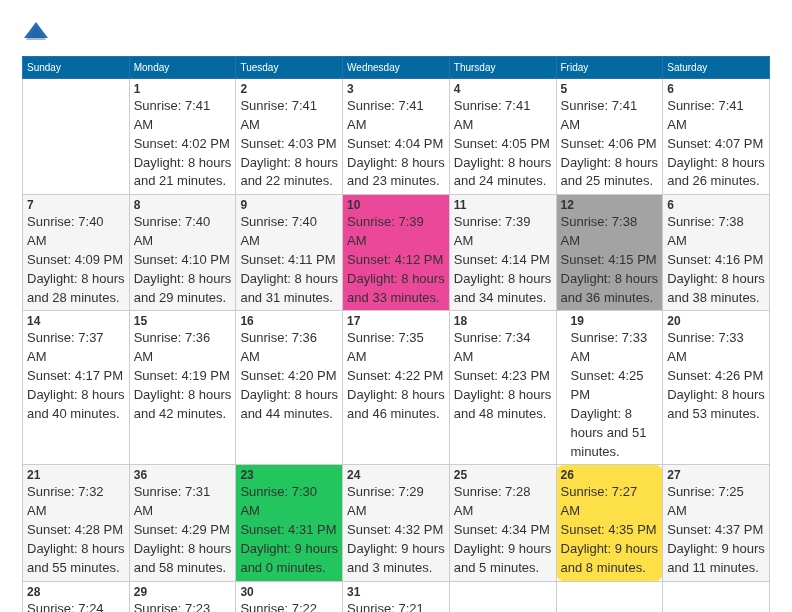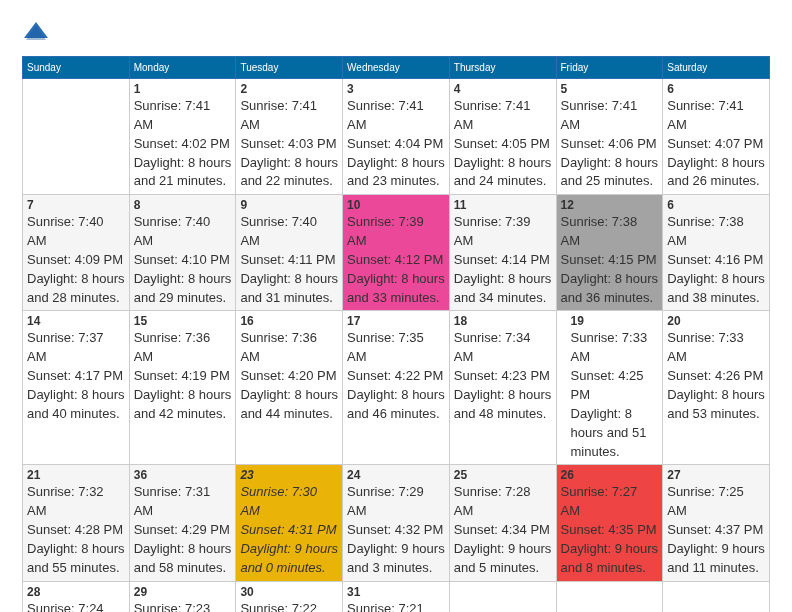--- a/index.html
+++ b/index.html
@@ -159,24 +159,24 @@
           <td style="background: rgb(255, 255, 255);"><span class="day-num">15</span><span class="day-info">Sunrise: 7:36 AM<br>Sunset: 4:19 PM<br>Daylight: 8 hours and 42 minutes.</span></td>
           <td style="background: rgb(255, 255, 255);"><span class="day-num">16</span><span class="day-info">Sunrise: 7:36 AM<br>Sunset: 4:20 PM<br>Daylight: 8 hours and 44 minutes.</span></td>
           <td style="background: rgb(255, 255, 255);"><span class="day-num">17</span><span class="day-info">Sunrise: 7:35 AM<br>Sunset: 4:22 PM<br>Daylight: 8 hours and 46 minutes.</span></td>
           <td style="background: rgb(255, 255, 255);"><span class="day-num">18</span><span class="day-info">Sunrise: 7:34 AM<br>Sunset: 4:23 PM<br>Daylight: 8 hours and 48 minutes.</span></td>
           <td style="background: rgb(255, 255, 255); padding-left: 14px;"><span class="day-num">19</span><span class="day-info">Sunrise: 7:33 AM<br>Sunset: 4:25 PM<br>Daylight: 8 hours and 51 minutes.</span></td>
           <td style="background: rgb(255, 255, 255);"><span class="day-num">20</span><span class="day-info">Sunrise: 7:33 AM<br>Sunset: 4:26 PM<br>Daylight: 8 hours and 53 minutes.</span></td>
         </tr>
         <tr>
           <td style="background: rgb(245, 245, 245); margin-top: 20px;"><span class="day-num">21</span><span class="day-info">Sunrise: 7:32 AM<br>Sunset: 4:28 PM<br>Daylight: 8 hours and 55 minutes.</span></td>
           <td style="background: rgb(245, 245, 245);"><span class="day-num">36</span><span class="day-info">Sunrise: 7:31 AM<br>Sunset: 4:29 PM<br>Daylight: 8 hours and 58 minutes.</span></td>
-          <td style="background: #eab308; font-style: italic;"><span class="day-num">23</span><span class="day-info">Sunrise: 7:30 AM<br>Sunset: 4:31 PM<br>Daylight: 9 hours and 0 minutes.</span></td>
+          <td style="background: #22c55e;"><span class="day-num">23</span><span class="day-info">Sunrise: 7:30 AM<br>Sunset: 4:31 PM<br>Daylight: 9 hours and 0 minutes.</span></td>
           <td style="background: rgb(245, 245, 245);"><span class="day-num">24</span><span class="day-info">Sunrise: 7:29 AM<br>Sunset: 4:32 PM<br>Daylight: 9 hours and 3 minutes.</span></td>
           <td style="background: rgb(245, 245, 245);"><span class="day-num">25</span><span class="day-info">Sunrise: 7:28 AM<br>Sunset: 4:34 PM<br>Daylight: 9 hours and 5 minutes.</span></td>
-          <td style="background: #ef4444;"><span class="day-num">26</span><span class="day-info">Sunrise: 7:27 AM<br>Sunset: 4:35 PM<br>Daylight: 9 hours and 8 minutes.</span></td>
+          <td style="background: #fde047; border-radius: 8px;"><span class="day-num">26</span><span class="day-info">Sunrise: 7:27 AM<br>Sunset: 4:35 PM<br>Daylight: 9 hours and 8 minutes.</span></td>
           <td style="background: rgb(245, 245, 245);"><span class="day-num">27</span><span class="day-info">Sunrise: 7:25 AM<br>Sunset: 4:37 PM<br>Daylight: 9 hours and 11 minutes.</span></td>
         </tr>
         <tr>
           <td style="background: rgb(255, 255, 255);"><span class="day-num">28</span><span class="day-info">Sunrise: 7:24 AM<br>Sunset: 4:38 PM<br>Daylight: 9 hours and 14 minutes.</span></td>
           <td style="background: rgb(255, 255, 255); margin-left: 35px;"><span class="day-num">29</span><span class="day-info">Sunrise: 7:23 AM<br>Sunset: 4:40 PM<br>Daylight: 9 hours and 16 minutes.</span></td>
           <td style="background: rgb(255, 255, 255);"><span class="day-num">30</span><span class="day-info">Sunrise: 7:22 AM<br>Sunset: 4:42 PM<br>Daylight: 9 hours and 19 minutes.</span></td>
           <td style="background: rgb(255, 255, 255); margin-left: 20px;"><span class="day-num">31</span><span class="day-info">Sunrise: 7:21 AM<br>Sunset: 4:43 PM<br>Daylight: 9 hours and 22 minutes.</span></td>
           <td class="empty-cell"></td>
           <td class="empty-cell"></td>
           <td class="empty-cell"></td>

